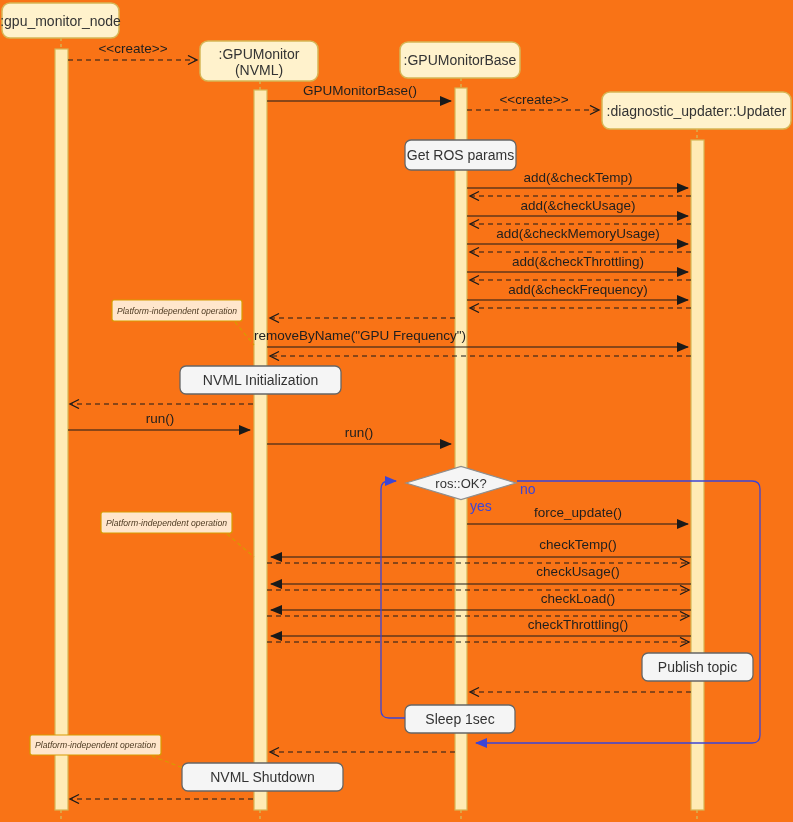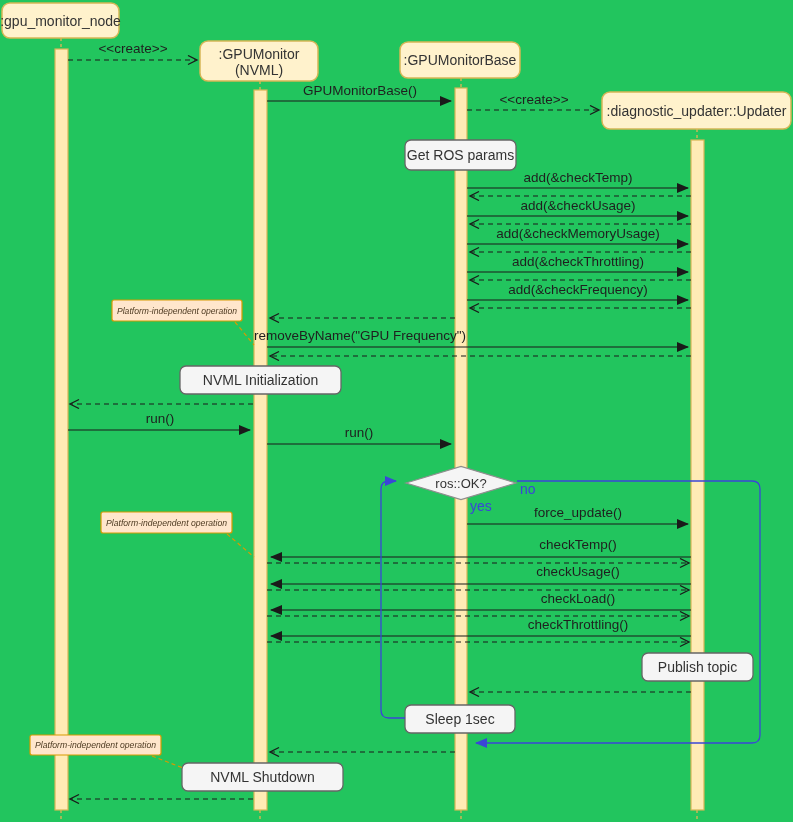--- a/index.html
+++ b/index.html
@@ -1,16 +1,16 @@
 <!DOCTYPE html>
 <html><head>
 <meta charset="utf-8">
 <style>
   html,body{margin:0;padding:0;background:#ffffff;}
-  .stage{position:relative;width:793px;height:822px;background:#22c55e;overflow:hidden;
+  .stage{position:relative;width:793px;height:822px;background:#f97316;overflow:hidden;
          font-family:"Liberation Sans",sans-serif;}
   svg{position:absolute;left:0;top:0;}
   .pbox{fill:#FFF2CC;stroke:#D6B656;stroke-width:1.5;}
   .bar{fill:#FFEBB5;stroke:#D6B656;stroke-width:1.2;}
   .tail{stroke:#D6B656;stroke-width:1.4;stroke-dasharray:3 3;fill:none;}
   .msg{stroke:#1a1a1a;stroke-width:1.2;fill:none;}
   .msg.dashed{stroke-dasharray:5 4;}
   .plabel{font:14px "Liberation Sans",sans-serif;fill:#333333;text-anchor:middle;}
   .mlabel{font:13.5px "Liberation Sans",sans-serif;fill:#1f1f1f;text-anchor:middle;}
   .ablock{fill:#F5F5F5;stroke:#666666;stroke-width:1.3;}

